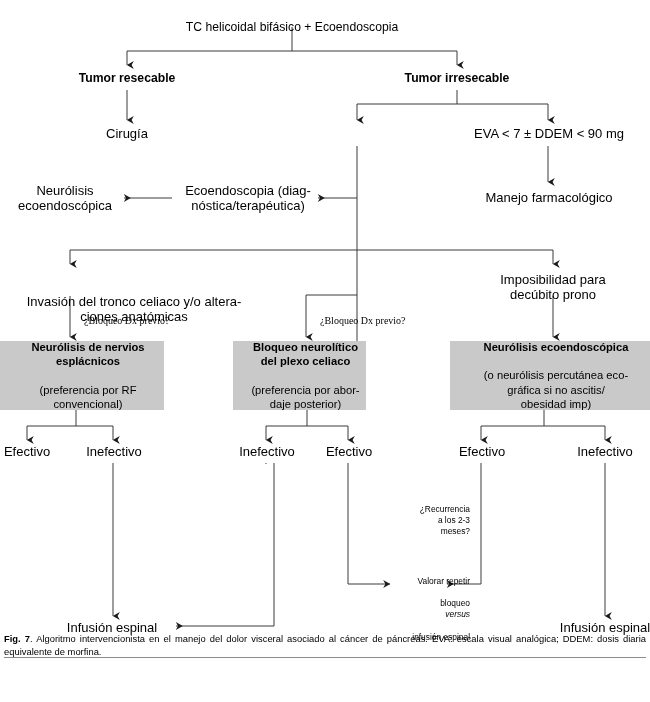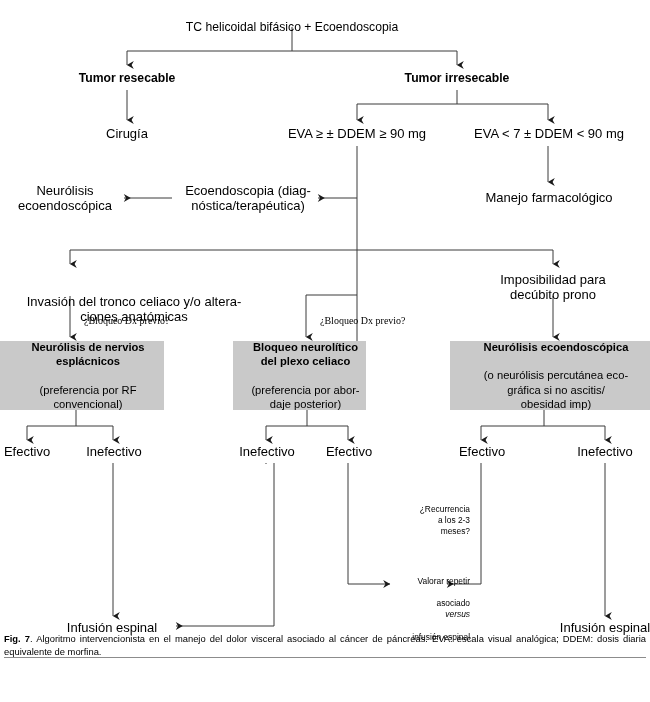--- a/index.html
+++ b/index.html
@@ -167,21 +167,20 @@
   </svg>
 
   <div class="node t12" style="left:142px; top:8px; width:300px;margin-top:12px;">TC helicoidal bifásico + Ecoendoscopia</div>
 
   <div class="node t12 bold" style="left:47px; top:71px; width:160px;">Tumor resecable</div>
 
   <div class="node t12 bold" style="left:377px; top:71px; width:160px;">Tumor irresecable</div>
 
   <div class="node t11" style="left:77px; top:126px; width:100px;">Cirugía</div>
 
-  <div class="node t11" style="left:272px; top:126px; width:170px;">EVA ≥ ± DDEM ≥ 90 mg</div>
 
   <div class="node t11" style="left:463px; top:126px; width:172px;">EVA &lt; 7 ± DDEM &lt; 90 mg</div>
 
   <div class="node t11" style="left:174px; top:183px; width:148px;">Ecoendoscopia (diag-
 nóstica/terapéutica)</div>
 
   <div class="node t11" style="left:6px; top:183px; width:118px;">Neurólisis
 ecoendoscópica</div>
 
   <div class="node t11" style="left:463px; top:190px; width:172px;">Manejo farmacológico</div>
@@ -235,21 +234,21 @@
 
   <div class="node t11" style="left:566px; top:444px; width:78px;">Inefectivo</div>
 
 
   <div class="small-note" style="left:375px; top:504px; width:95px;">¿Recurrencia
 a los 2-3
 meses?</div>
 
   <div class="small-note" style="left:375px; top:565px; width:95px;">
     <div>Valorar repetir</div>
-    <div><span>asociado </span><span class="italic">versus</span></div>
+    <div><span>bloqueo </span><span class="italic">versus</span></div>
     <div>infusión espinal</div>
   </div>
 
   <div class="node t11" style="left:47px; top:620px; width:130px;">Infusión espinal</div>
 
   <div class="node t11" style="left:540px; top:620px; width:130px;">Infusión espinal</div>
 
   <div id="rule"></div>
 
   <div id="caption"><span class="figno">Fig. 7</span><span>. Algoritmo intervencionista en el manejo del dolor visceral asociado al cáncer de páncreas. EVA: escala visual analógica; DDEM: dosis diaria equivalente de morfina.</span></div>

